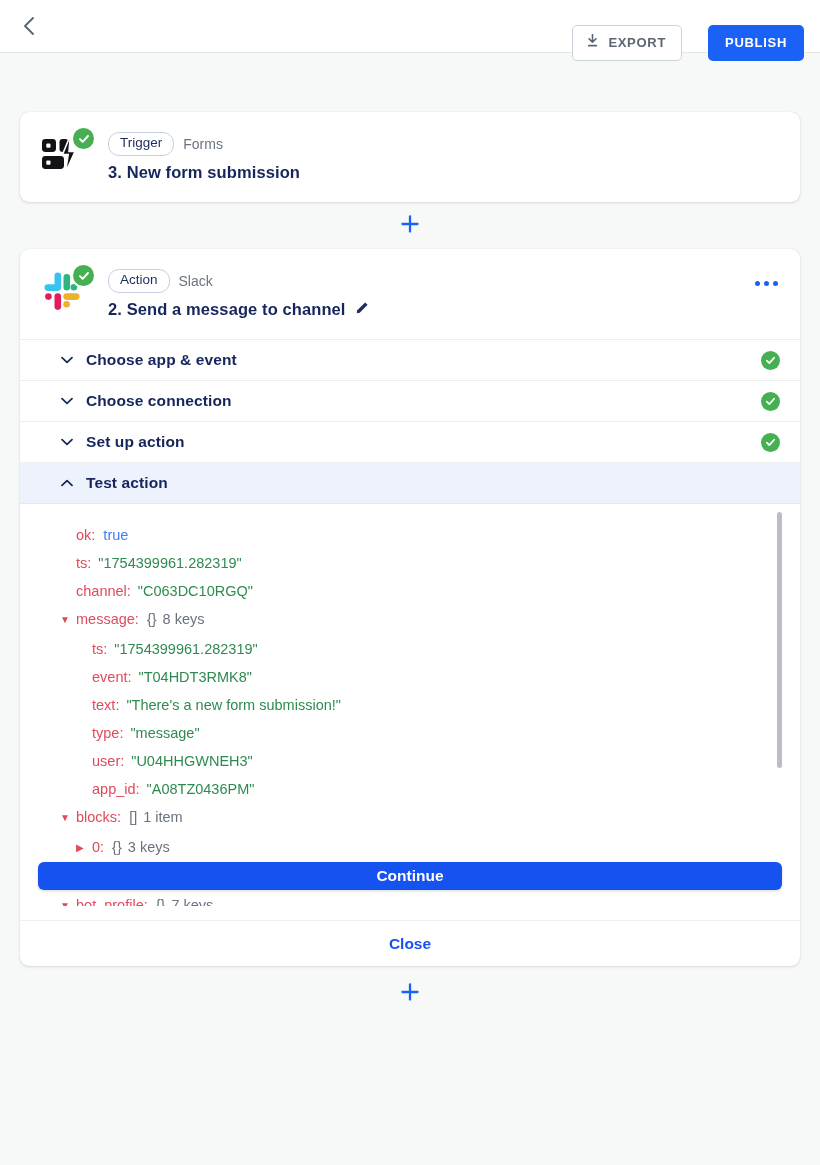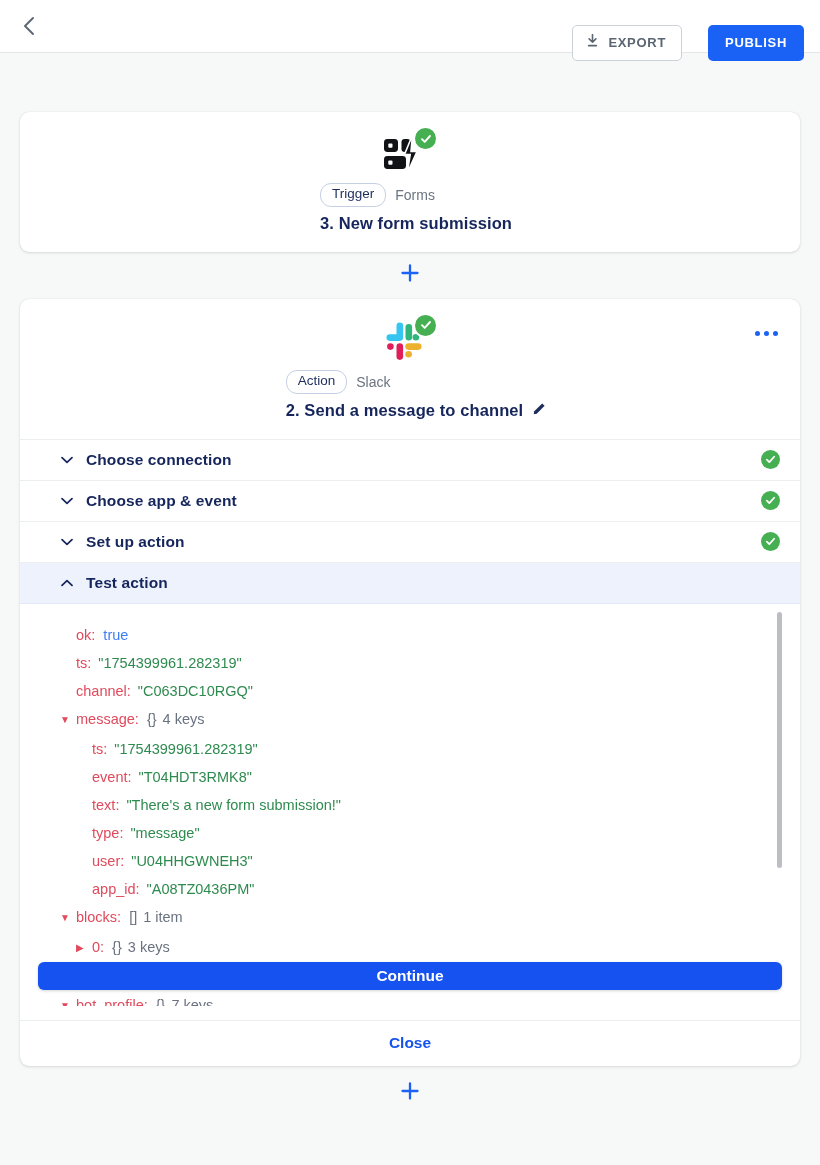--- a/index.html
+++ b/index.html
@@ -94,21 +94,20 @@
   .card-trigger { margin-top: 59px; }
   .card-action  { margin-top: 0; }
 
   
   .node-head {
     display: flex;
     align-items: center;
     padding: 19px 18px 19px 20px;
     position: relative;
     min-height: 78px;
-    flex-direction: column;
   }
   .node-icon-wrap {
     position: relative;
     width: 58px; height: 52px;
     flex: 0 0 auto;
     display: flex; align-items: center; justify-content: flex-start;
   }
   .check-badge {
     position: absolute;
     top: -3px; right: 4px;
@@ -415,52 +414,52 @@
     </div>
 
     <div class="accordion">
 
       <div class="acc-row">
         <span class="acc-chev">
           <svg width="12" height="8" viewBox="0 0 12 8">
             <path d="M1 1.6 L6 6.4 L11 1.6" stroke="#16265c" stroke-width="1.7" fill="none" stroke-linecap="round" stroke-linejoin="round"></path>
           </svg>
         </span>
+        <span class="acc-label">Choose app &amp; event</span>
+        <span class="acc-check">
+          <span class="cc">
+            <svg width="11" height="11" viewBox="0 0 12 12">
+              <path d="M2 6.2 L4.7 8.9 L10 3" stroke="#fff" stroke-width="1.9" fill="none" stroke-linecap="round" stroke-linejoin="round"></path>
+            </svg>
+          </span>
+        </span>
+      </div>
+
+      <div class="acc-row">
+        <span class="acc-chev">
+          <svg width="12" height="8" viewBox="0 0 12 8">
+            <path d="M1 1.6 L6 6.4 L11 1.6" stroke="#16265c" stroke-width="1.7" fill="none" stroke-linecap="round" stroke-linejoin="round"></path>
+          </svg>
+        </span>
         <span class="acc-label">Choose connection</span>
         <span class="acc-check">
           <span class="cc">
             <svg width="11" height="11" viewBox="0 0 12 12">
               <path d="M2 6.2 L4.7 8.9 L10 3" stroke="#fff" stroke-width="1.9" fill="none" stroke-linecap="round" stroke-linejoin="round"></path>
             </svg>
           </span>
         </span>
       </div>
 
       <div class="acc-row">
         <span class="acc-chev">
           <svg width="12" height="8" viewBox="0 0 12 8">
             <path d="M1 1.6 L6 6.4 L11 1.6" stroke="#16265c" stroke-width="1.7" fill="none" stroke-linecap="round" stroke-linejoin="round"></path>
           </svg>
         </span>
-        <span class="acc-label">Choose app &amp; event</span>
-        <span class="acc-check">
-          <span class="cc">
-            <svg width="11" height="11" viewBox="0 0 12 12">
-              <path d="M2 6.2 L4.7 8.9 L10 3" stroke="#fff" stroke-width="1.9" fill="none" stroke-linecap="round" stroke-linejoin="round"></path>
-            </svg>
-          </span>
-        </span>
-      </div>
-
-      <div class="acc-row">
-        <span class="acc-chev">
-          <svg width="12" height="8" viewBox="0 0 12 8">
-            <path d="M1 1.6 L6 6.4 L11 1.6" stroke="#16265c" stroke-width="1.7" fill="none" stroke-linecap="round" stroke-linejoin="round"></path>
-          </svg>
-        </span>
         <span class="acc-label">Set up action</span>
         <span class="acc-check">
           <span class="cc">
             <svg width="11" height="11" viewBox="0 0 12 12">
               <path d="M2 6.2 L4.7 8.9 L10 3" stroke="#fff" stroke-width="1.9" fill="none" stroke-linecap="round" stroke-linejoin="round"></path>
             </svg>
           </span>
         </span>
       </div>
 
@@ -496,21 +495,21 @@
           <span class="jkey">channel</span>
             <span class="jkey">:</span>
           <span class="jval-str">"C063DC10RGQ"</span>
         </div>
 
         <div class="jrow ind-0">
           <span class="tri tri-down">▼</span>
           <span class="jkey">message</span>
             <span class="jkey">:</span>
           <span class="jbrace">{}</span>
-          <span class="jcount">4 keys</span>
+          <span class="jcount">8 keys</span>
         </div>
 
         <div class="jrow ind-1">
           <span class="tri"></span>
           <span class="jkey">ts</span>
             <span class="jkey">:</span>
           <span class="jval-str">"1754399961.282319"</span>
         </div>
 
         <div class="jrow ind-1">

